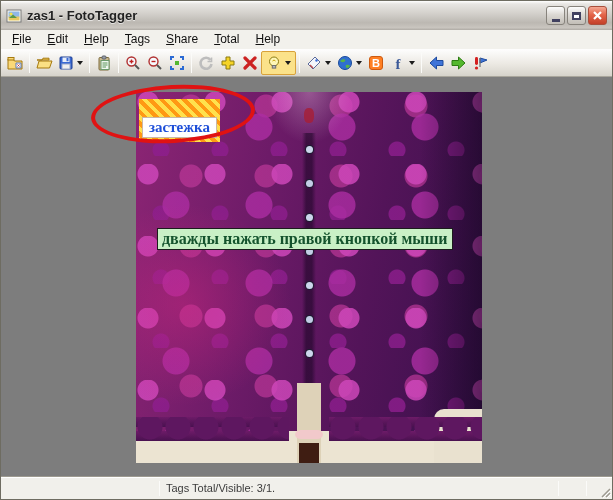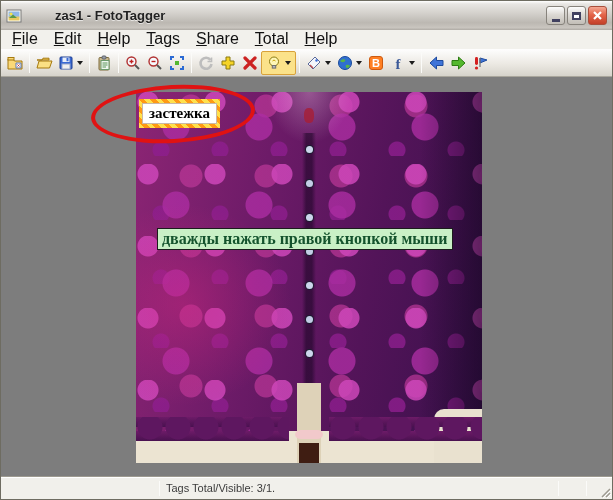--- a/index.html
+++ b/index.html
@@ -6,36 +6,36 @@
   * { box-sizing:border-box; }
   .window {
     position:relative; width:613px; height:500px;
     border:1px solid #6e6c61; background:#7d7d7d;
     font-family:"Liberation Sans", sans-serif; overflow:hidden;
   }
   
   .titlebar {
     position:absolute; top:0; left:0; right:0; height:29px;
     background:linear-gradient(to bottom,#ffffff 0%,#e8e6e3 10%,#d2cfca 45%,#bcb8b2 75%,#c9c5bf 92%,#aeaaa4 100%);
-    display:flex; align-items:center; padding:0 5px;gap:28px;
+    display:flex; align-items:center; padding:0 5px;
   }
   .app-icon { width:16px; height:16px; display:inline-block; }
   .title-text { font-weight:bold; font-size:13px; color:#222; margin-left:5px; flex:1;
     text-shadow:0 1px 0 rgba(255,255,255,.6); white-space:nowrap; }
   .win-controls { display:flex; gap:2px; }
   .win-btn { width:19px; height:19px; border-radius:3px; border:1px solid #87837c; padding:0;
     display:flex; align-items:center; justify-content:center; cursor:default; }
   .win-btn.silver { background:linear-gradient(to bottom,#fdfdfd,#dcd9d4 45%,#c2beb7); }
   .glyph-min { width:8px; height:3px; background:#41415f; margin-top:9px; }
   .glyph-max { width:9px; height:8px; border:2px solid #41415f; border-top-width:3px; background:#fff; }
   .win-btn.close { background:linear-gradient(to bottom,#f4a893,#e4654a 45%,#c33f28); border-color:#a94f3c; }
   
   .menubar {
     position:absolute; top:29px; left:0; right:0; height:19px;
-    background:#f2f1ec; display:flex; align-items:center; font-size:16px; color:#111; padding-left:3px;
+    background:#f2f1ec; display:flex; align-items:center; font-size:12px; color:#111; padding-left:3px;
   }
   .menu-item { padding:1px 8px 2px; }
   .menu-item::first-letter { text-decoration:underline; }
   
   .toolbar {
     position:absolute; top:48px; left:0; right:0; height:28px;
     background:linear-gradient(to bottom,#fefefe,#ece9e3 55%,#d6d3cb);
     border-bottom:1px solid #a9a69c;
     display:flex; align-items:center; padding-left:3px;
   }
@@ -87,22 +87,22 @@
       radial-gradient(circle 13px at 14px 10px, #5e1760 12px, transparent 13px) repeat-x,
       linear-gradient(#6d1b68, #4a1150 70%, transparent 70%);
     background-size:28px 26px, 100% 14px; }
   .ruffle-l { left:0; width:calc(50% - 20px); }
   .ruffle-r { right:0; width:calc(50% - 20px); }
   
   .tag-outer { position:absolute; left:138px; top:22px;
     background:repeating-linear-gradient(45deg,#ffe14d 0 4px,#ff9914 4px 8px);
     padding:4px 3px; z-index:5; }
   .tag-inner { background:#fff; border:1px solid #c8b8a8; padding:0 6px;
-    font-family:"Liberation Serif","DejaVu Serif",serif; font-weight:bold; font-size:15px; color:#000000;
-    line-height:19px; white-space:nowrap; }
+    font-family:"Liberation Serif","DejaVu Serif",serif; font-weight:bold; font-size:15px; color:#1d4ed8;
+    line-height:19px; white-space:nowrap;margin-top:14px; }
   .red-ellipse { position:absolute; left:90px; top:8px; width:164px; height:58px;
     border:4px solid #e01212; border-radius:50%; transform:rotate(-3deg); z-index:6; }
   .note-label { position:absolute; left:156px; top:151px; background:#c9f0c6;
     border:1px solid #1c1c1c; padding:1px 4px;
     font-family:"Liberation Serif","DejaVu Serif",serif; font-weight:bold; font-size:16px; color:#14532d;
     white-space:nowrap; z-index:5; }
   
   .statusbar { position:absolute; left:0; right:0; bottom:0; height:23px;
     background:#f1f0eb; border-top:1px solid #9d9a90; box-shadow:inset 0 1px 0 #ffffff;
     font-size:11px; color:#3c3c3c; }

